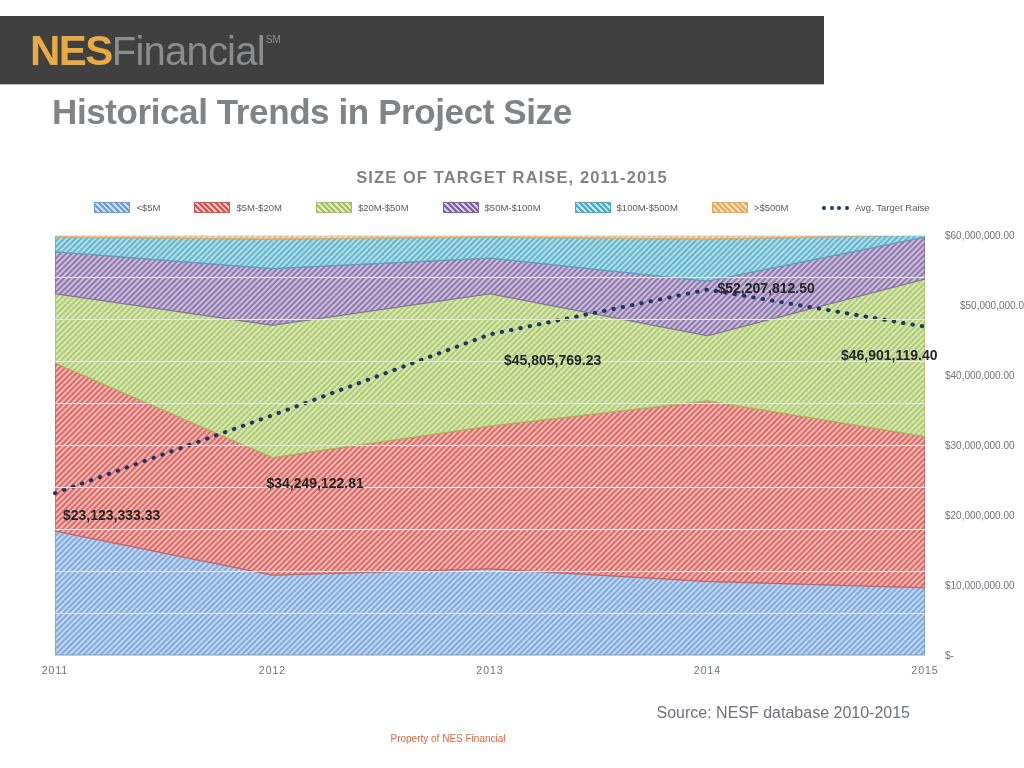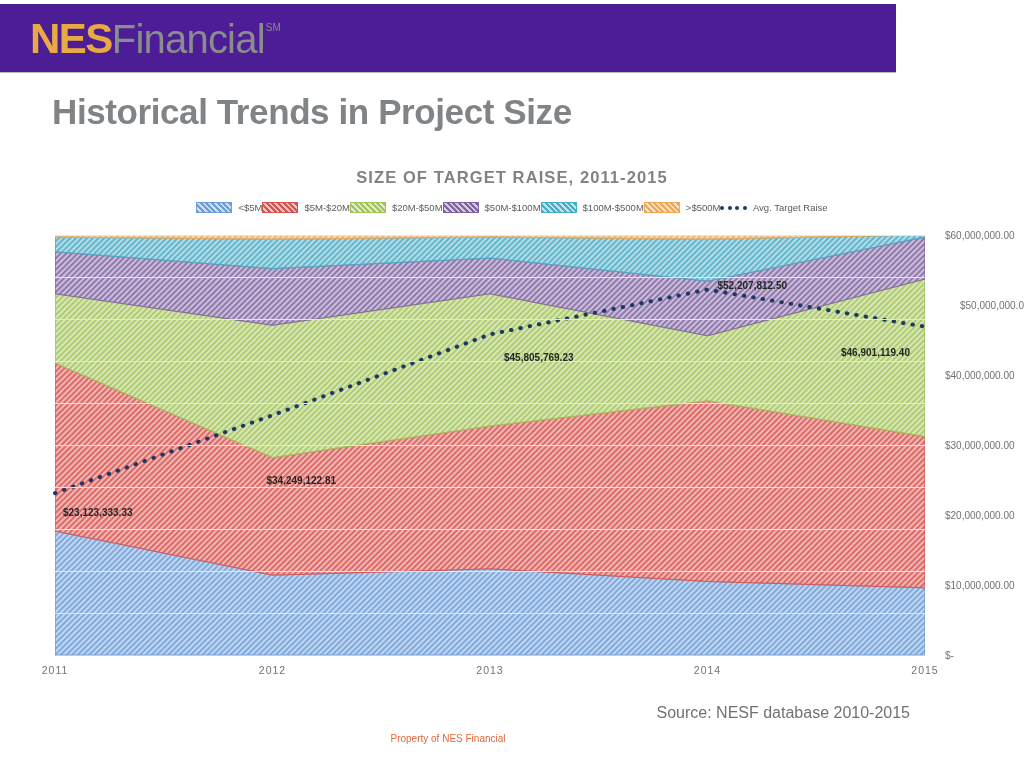--- a/index.html
+++ b/index.html
@@ -3,22 +3,22 @@
 <meta charset="utf-8">
 <style>
   html,body{margin:0;padding:0;}
   body{
     width:1024px;height:768px;background:#ffffff;overflow:hidden;
     font-family:"Liberation Sans", sans-serif;
     position:relative;
   }
   
   #header{
-    position:absolute;left:0;top:4px;width:896px;height:68px;
-    border-bottom:1px solid #b9bcbe;background:#4c1d95;
+    position:absolute;left:0;top:16px;width:824px;height:68px;
+    border-bottom:1px solid #b9bcbe;background:#404040;
   }
   #logo{position:absolute;left:30px;top:14px;height:44px;display:flex;align-items:baseline;}
   #logo-nes{
     font-family:"Liberation Sans", sans-serif;
     font-weight:bold;font-size:42px;letter-spacing:-1.5px;
     color:#e8aa45;line-height:42px;
   }
   #logo-financial{
     font-family:"Liberation Sans", sans-serif;
     font-weight:normal;font-size:40px;letter-spacing:-0.8px;
@@ -35,21 +35,21 @@
     letter-spacing:-0.4px;
   }
   
   #chart-wrap{position:absolute;left:0;top:160px;width:1024px;height:520px;}
   #chart-title{
     position:absolute;left:0;top:8px;width:1024px;text-align:center;
     font-size:16.5px;font-weight:bold;color:#7f8386;letter-spacing:1.1px;
   }
   #legend{
     position:absolute;left:0;top:42px;width:1024px;
-    display:flex;justify-content:center;align-items:center;
+    display:flex;justify-content:center;align-items:center;gap:34px;
   }
   .legend-item{display:flex;align-items:center;gap:6px;}
   .legend-swatch{width:34px;height:9px;display:block;}
   .legend-label{font-size:9.5px;color:#595b5d;white-space:nowrap;}
   .legend-dots{display:flex;align-items:center;gap:3.5px;}
   .legend-dots i{width:4px;height:4px;border-radius:50%;background:#1f3864;display:block;}
 
   
   #plot{
     position:absolute;left:55px;top:75px;width:870px;height:420px;
@@ -61,21 +61,21 @@
   #xaxis-line{position:absolute;left:0;top:420px;width:870px;height:1px;background:#c9cacb;}
   .y2label{
     position:absolute;font-size:10px;color:#6f7275;white-space:nowrap;
     transform:translateY(-50%);
   }
   .xlabel{
     position:absolute;top:429px;font-size:10.5px;color:#6f7275;
     transform:translateX(-50%);letter-spacing:1px;
   }
   .dlabel{
-    position:absolute;font-size:10px;font-weight:bold;color:#262626;
+    position:absolute;font-size:14px;font-weight:bold;color:#262626;
     white-space:nowrap;
   }
   
   #source{
     position:absolute;right:114px;top:704px;
     font-size:16px;color:#6f7275;
   }
   #footer-note{
     position:absolute;left:0;top:733px;width:896px;text-align:center;
     font-size:10px;color:#e2673a;

